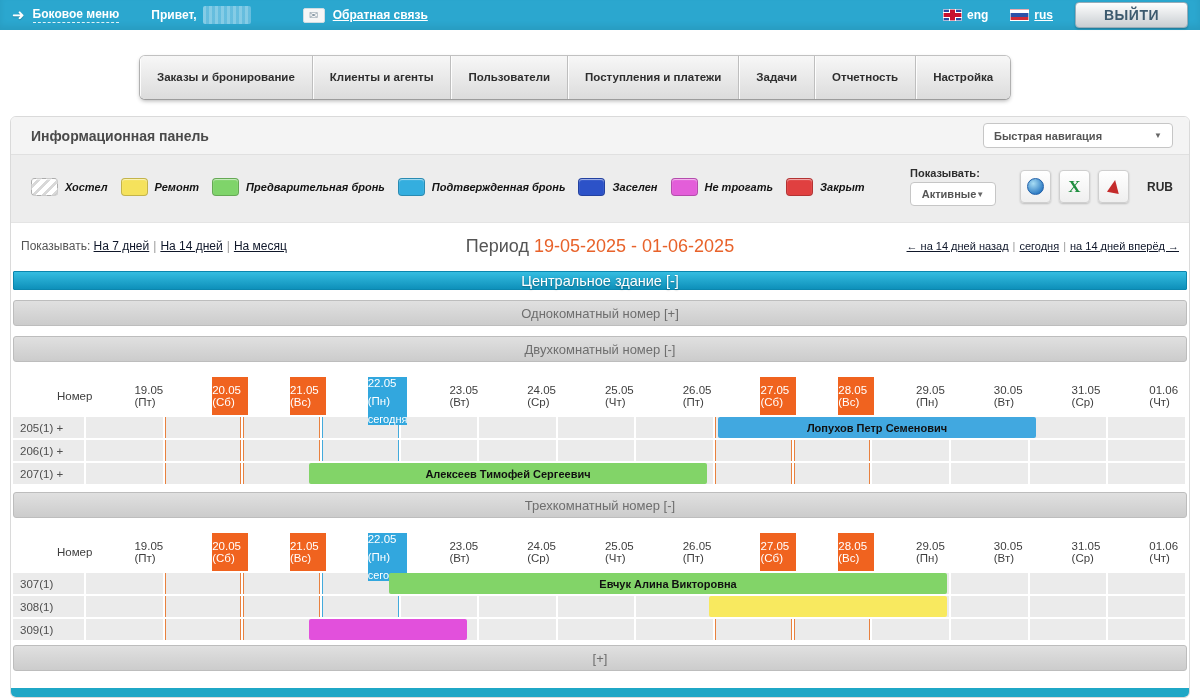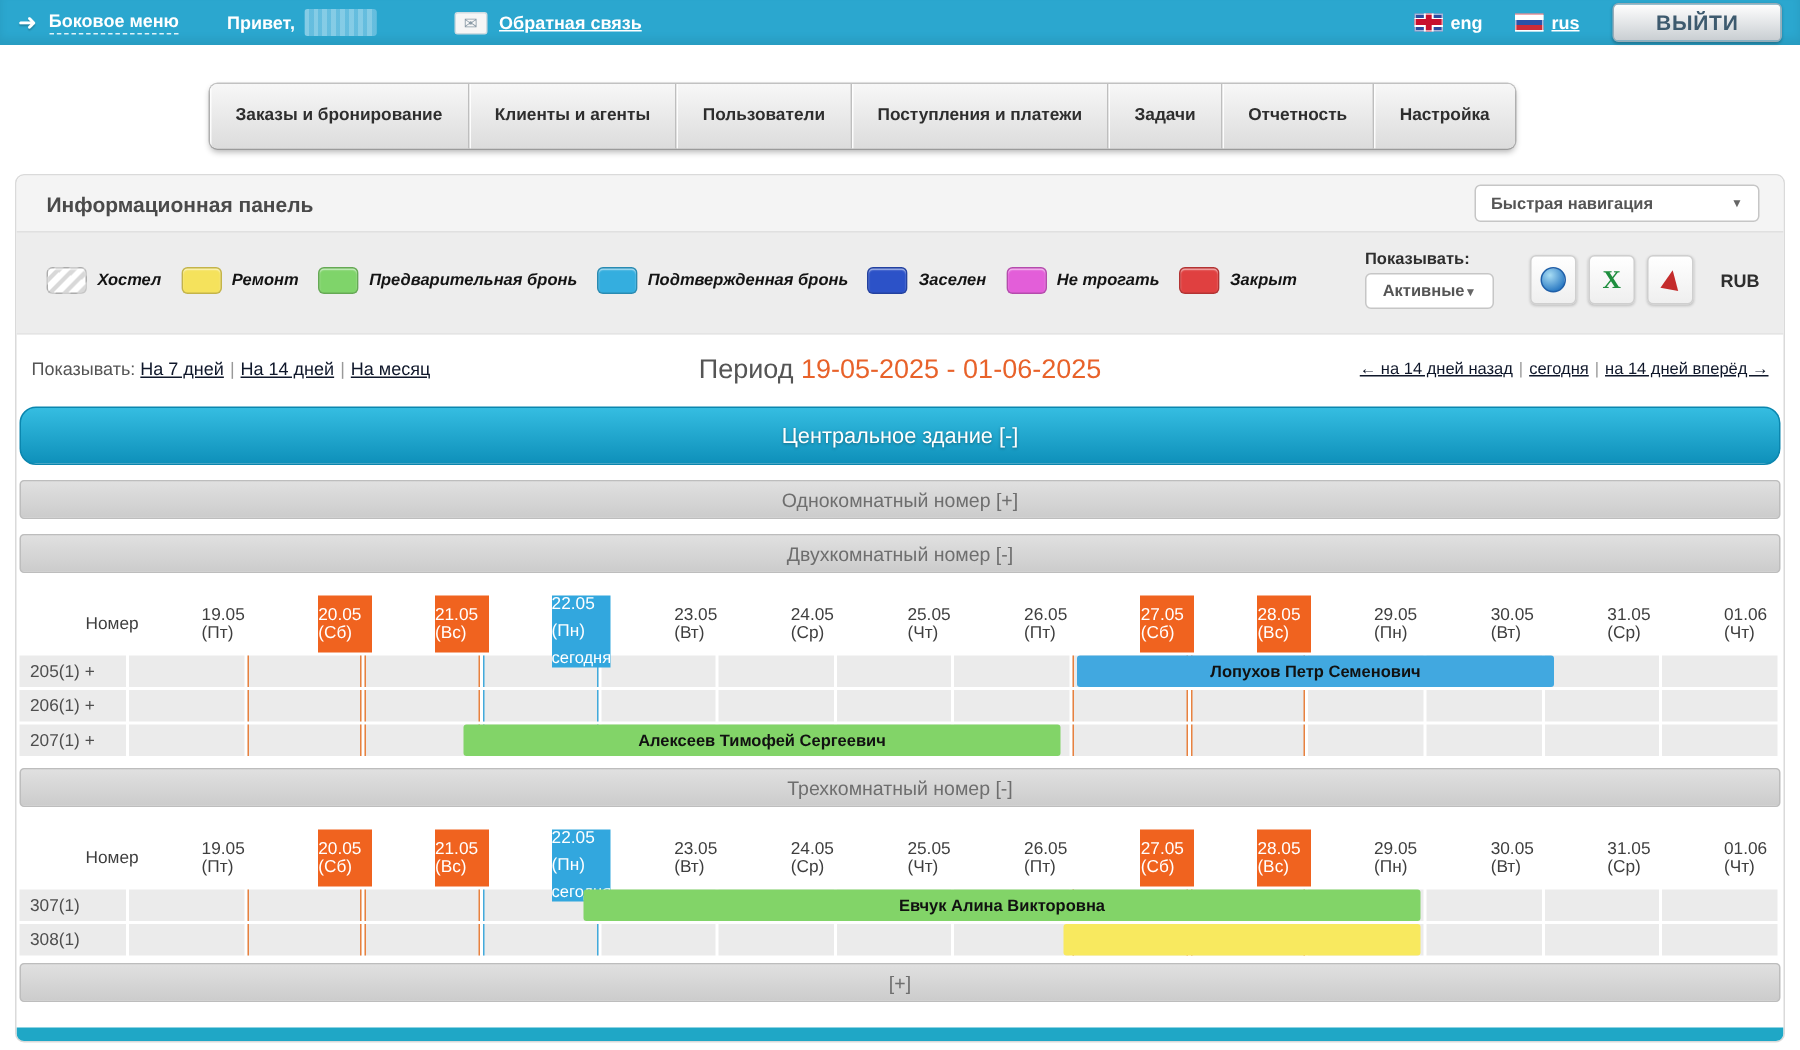--- a/index.html
+++ b/index.html
@@ -78,21 +78,21 @@
   .period-row { position:relative; display:flex; align-items:center; height:46px; padding:0 10px; }
   .range-links { font-size:12px; color:#555; z-index:2; }
   .lnk { color:#0f172a; text-decoration:underline; cursor:pointer; }
   .sep { color:#999; margin:0 4px; }
   .period-center { position:absolute; left:0; right:0; text-align:center; font-size:18px; color:#555;
                    pointer-events:none; }
   .period-center .val { color:#E8622A; }
   .nav-links { margin-left:auto; font-size:11px; z-index:2; }
 
   
-  .building-bar { margin:2px 2px 0; height:39px; border-radius:11px; border:1px solid #0B86AE;
+  .building-bar { margin:2px 2px 0; height:19px; border-radius:1px; border:1px solid #0B86AE;
                   background:linear-gradient(#35BDE1,#0E90BA); display:flex; align-items:center;
                   justify-content:center; color:#fff; font-size:14.5px; cursor:pointer;
                   text-shadow:0 1px 2px rgba(0,0,0,0.35); }
   .section-bar { margin:10px 2px 0; height:26px; border-radius:3px; border:1px solid #BDBDBD;
                  background:linear-gradient(#E0E0E0,#CCCCCC); display:flex; align-items:center;
                  justify-content:center; color:#6E6E6E; font-size:13px; cursor:pointer; }
   .section-bar.tight { margin-top:8px; }
   .bottom-strip { margin-top:17px; height:9px; background:#1FA7C6; }
 
   
@@ -356,20 +356,38 @@
         <div class="rc "></div>
         <div class="rc "></div>
         <div class="rc weekend"></div>
         <div class="rc weekend"></div>
         <div class="rc "></div>
         <div class="rc "></div>
         <div class="rc "></div>
         <div class="rc "></div>
         <div class="booking" style="background: rgb(248, 233, 95); left: 696px; width: 238px;"></div>
       </div>
+      <div class="cal-row">
+        <div class="rc label">309(1)</div>
+        <div class="rc "></div>
+        <div class="rc weekend"></div>
+        <div class="rc weekend"></div>
+        <div class="rc today"></div>
+        <div class="rc "></div>
+        <div class="rc "></div>
+        <div class="rc "></div>
+        <div class="rc "></div>
+        <div class="rc weekend"></div>
+        <div class="rc weekend"></div>
+        <div class="rc "></div>
+        <div class="rc "></div>
+        <div class="rc "></div>
+        <div class="rc "></div>
+        <div class="booking" style="background: rgb(226, 80, 220); left: 296px; width: 158px;"></div>
+      </div>
     </div>
 
   <div class="section-bar" style="margin-top:5px;">[+]</div>
 
   <div class="bottom-strip"></div>
 </div>
 
 
 
 

